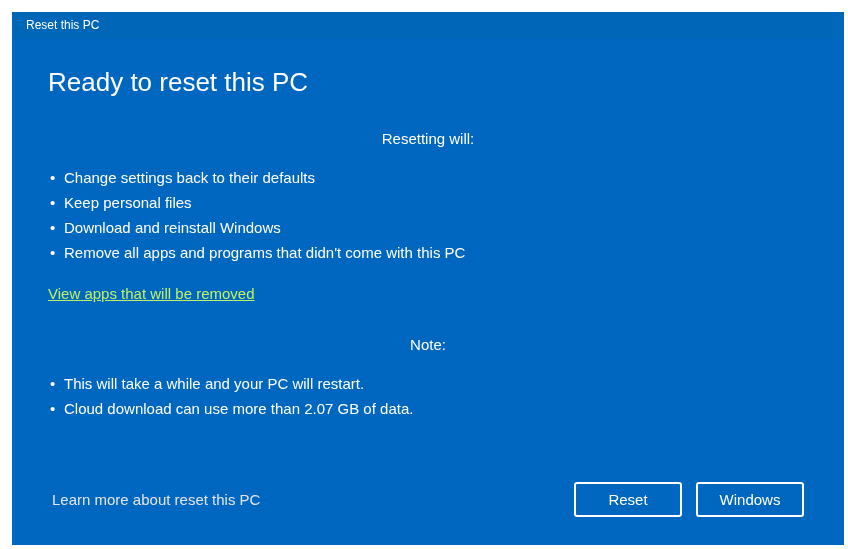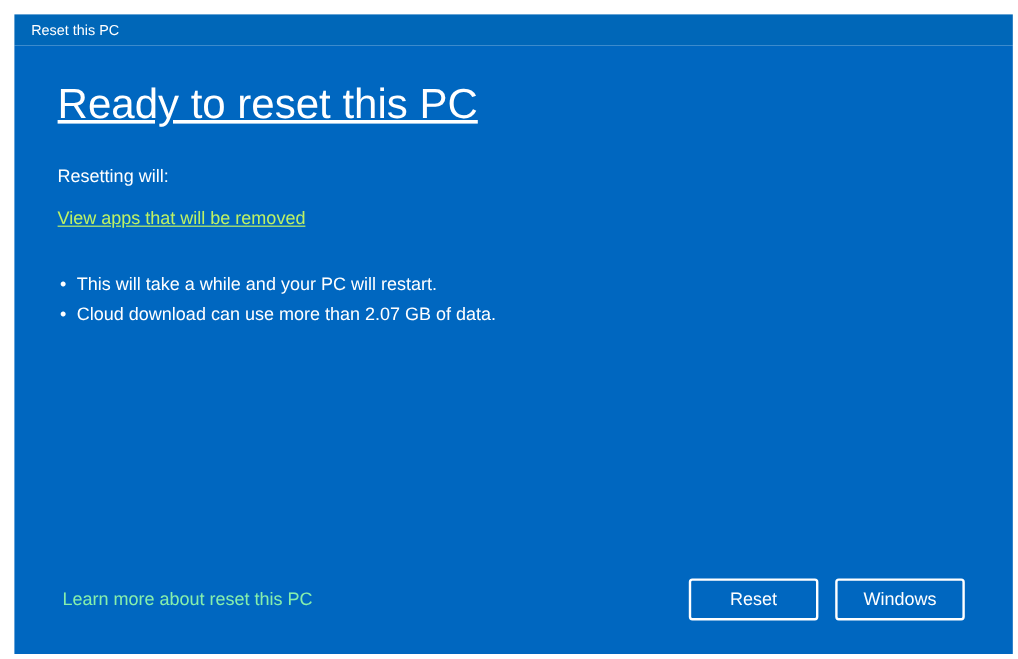--- a/index.html
+++ b/index.html
@@ -28,29 +28,29 @@
     }
     .content {
       background: #0067c0;
       color: #ffffff;
       flex: 1;
       padding: 25px 32px 20px 32px;
       display: flex;
       flex-direction: column;
     }
     .heading {
-      font-size: 35px;
+      font-size: 26px;
       font-weight: 400;
       margin-bottom: 24px;
-      text-decoration: underline;
     }
     .section-label {
       font-size: 15px;
       font-weight: 400;
       margin-bottom: 10px;
+      text-align: center;
     }
     .bullet-list {
       list-style: none;
       margin-bottom: 12px;
     }
     .bullet-item {
       font-size: 15px;
       font-weight: 400;
       padding: 4px 0 4px 16px;
       position: relative;
@@ -73,21 +73,21 @@
       flex: 1;
     }
     .footer {
       display: flex;
       align-items: center;
       justify-content: space-between;
       margin-top: 10px;
     }
     .learn-more {
       font-size: 15px;
-      color: #86efac;
+      color: #e5e5e5;
       cursor: pointer;
     }
     .button-row {
       display: flex;
       gap: 14px;
     }
     .btn {
       background: transparent;
       border: 2px solid #ffffff;
       color: #ffffff;
@@ -104,22 +104,29 @@
 <body>
 
 <div class="window">
   <div class="titlebar">
     <span>Reset this PC</span>
   </div>
   <div class="content">
     <h1 class="heading">Ready to reset this PC</h1>
 
     <div class="section-label">Resetting will:</div>
+    <ul class="bullet-list">
+      <li class="bullet-item">Change settings back to their defaults</li>
+      <li class="bullet-item">Keep personal files</li>
+      <li class="bullet-item">Download and reinstall Windows</li>
+      <li class="bullet-item">Remove all apps and programs that didn't come with this PC</li>
+    </ul>
     <a class="link">View apps that will be removed</a>
 
+    <div class="section-label">Note:</div>
     <ul class="bullet-list">
       <li class="bullet-item">This will take a while and your PC will restart.</li>
       <li class="bullet-item">Cloud download can use more than 2.07 GB of data.</li>
     </ul>
 
     <div class="spacer"></div>
 
     <div class="footer">
       <a class="learn-more">Learn more about reset this PC</a>
       <div class="button-row">

